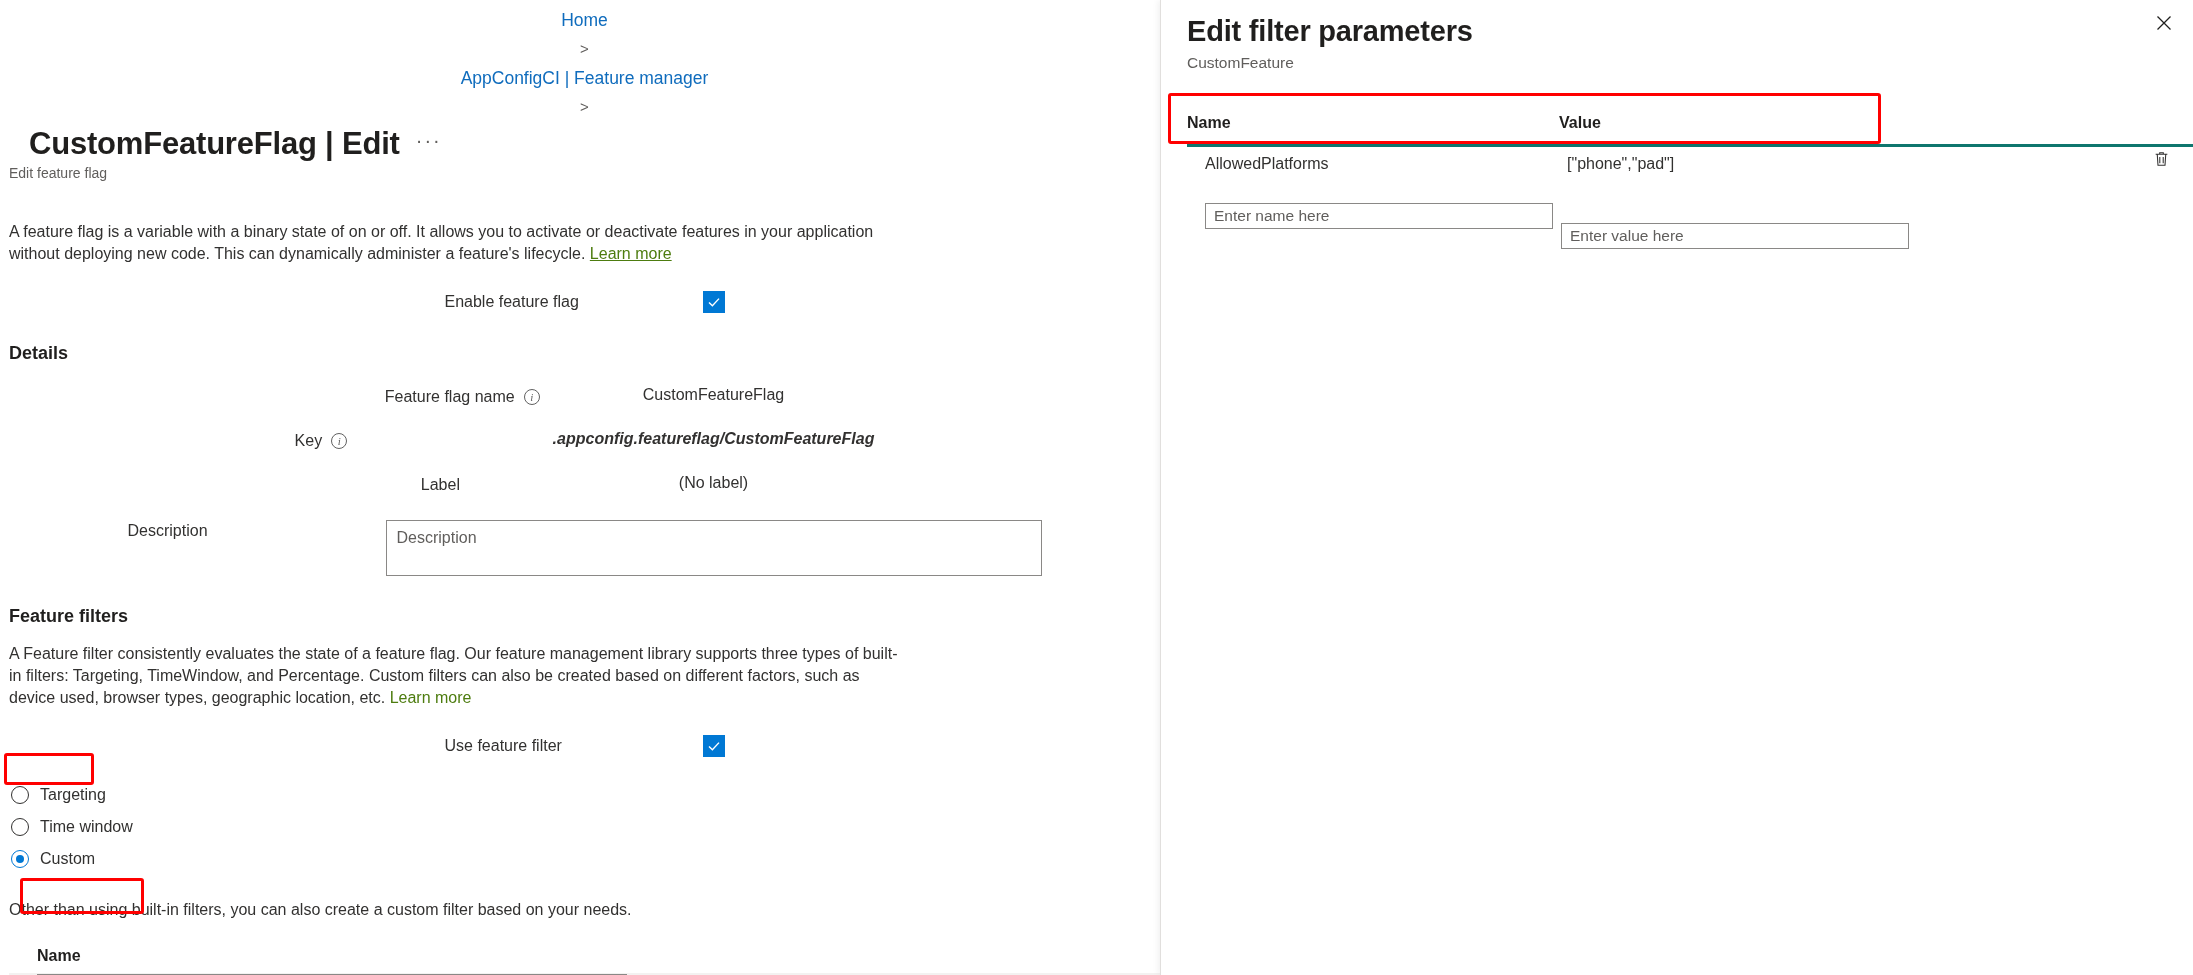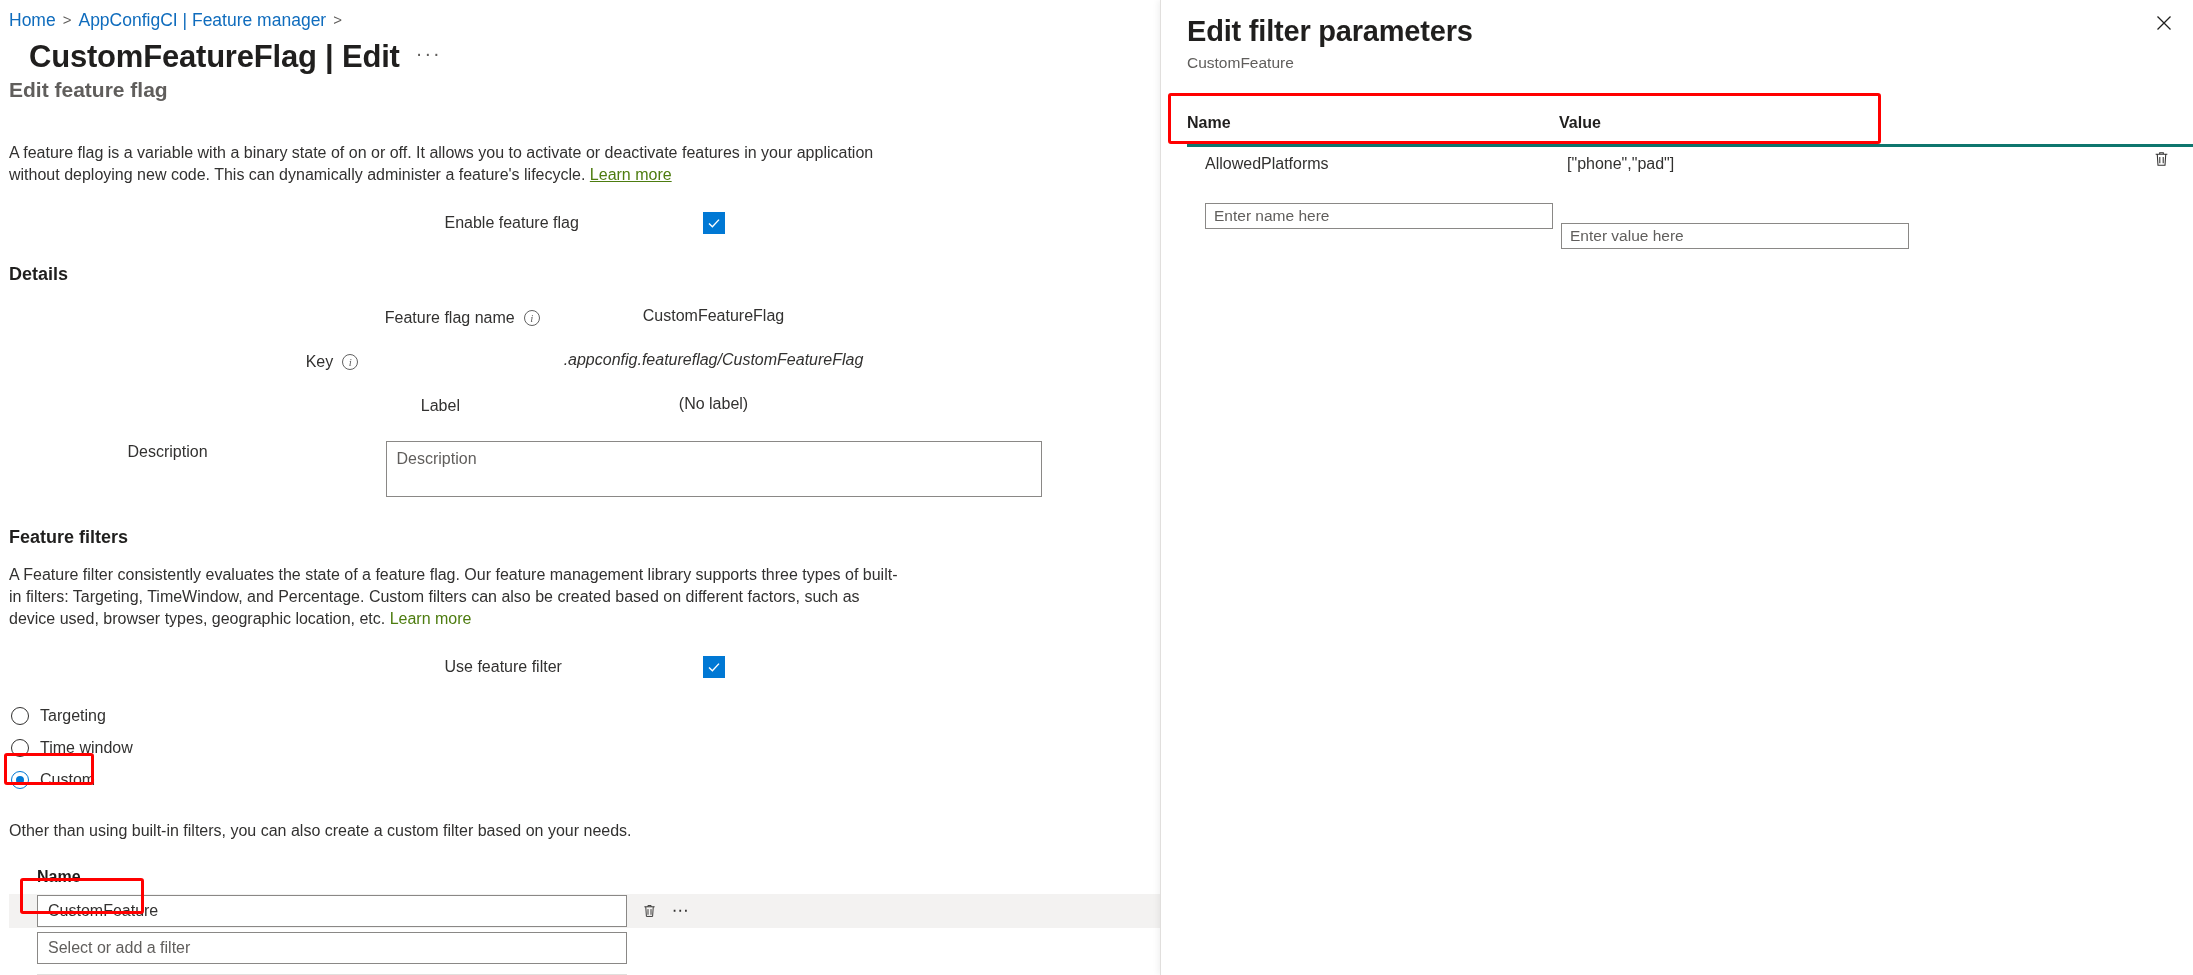--- a/index.html
+++ b/index.html
@@ -25,38 +25,39 @@
   }
   .left-inner { padding: 9px 0 0 9px; width: 1160px; }
 
   .breadcrumb {
     font-size: 17.5px;
     line-height: 22px;
     display: flex;
     align-items: center;
     gap: 7px;
     margin-bottom: 6px;
+    flex-direction: column;
   }
   .bc-link { color: #0f6cbd; cursor: pointer; }
   .bc-sep { color: #605e5c; font-size: 15px; }
 
   .title-row { display: flex; align-items: center; gap: 16px; margin-top: 8px; }
   .page-title {
     font-size: 31px;
     font-weight: 600;
     letter-spacing: -0.2px;
     color: #201f1e;
     line-height: 36px;
     margin-left: 20px;
   }
   .title-ellipsis {
     font-size: 20px; color: #605e5c; letter-spacing: 2px;
     padding-bottom: 8px; cursor: pointer;
   }
-  .subtitle { font-size: 21px; color: #605e5c; margin-top: 3px; font-weight: bold; }
+  .subtitle { font-size: 14px; color: #605e5c; margin-top: 3px; }
 
   .intro-para {
     font-size: 16px;
     line-height: 22px;
     color: #323130;
     margin-top: 40px;
     max-width: 900px;
   }
   .inline-link { color: #4d7c0f; text-decoration: underline; cursor: pointer; }
 
@@ -65,21 +66,21 @@
     width: 258px;
     font-size: 16px;
     color: #323130;
     display: flex;
     align-items: center;
     gap: 9px;
     flex: none;
     padding-top: 2px;
   }
   .field-value { font-size: 16px; color: #323130; }
-  .ital { font-style: italic; }
+  .ital { font-style: italic; font-weight: bold; }
 
   .info-icon {
     display:inline-flex; align-items:center; justify-content:center;
     width: 16px; height: 16px; border-radius: 50%;
     border: 1.2px solid #616161; color: #616161;
     font-size: 11px; font-style: italic; font-family: "Liberation Serif", serif;
     line-height: 1; cursor: pointer;
   }
 
   .checkbox {

